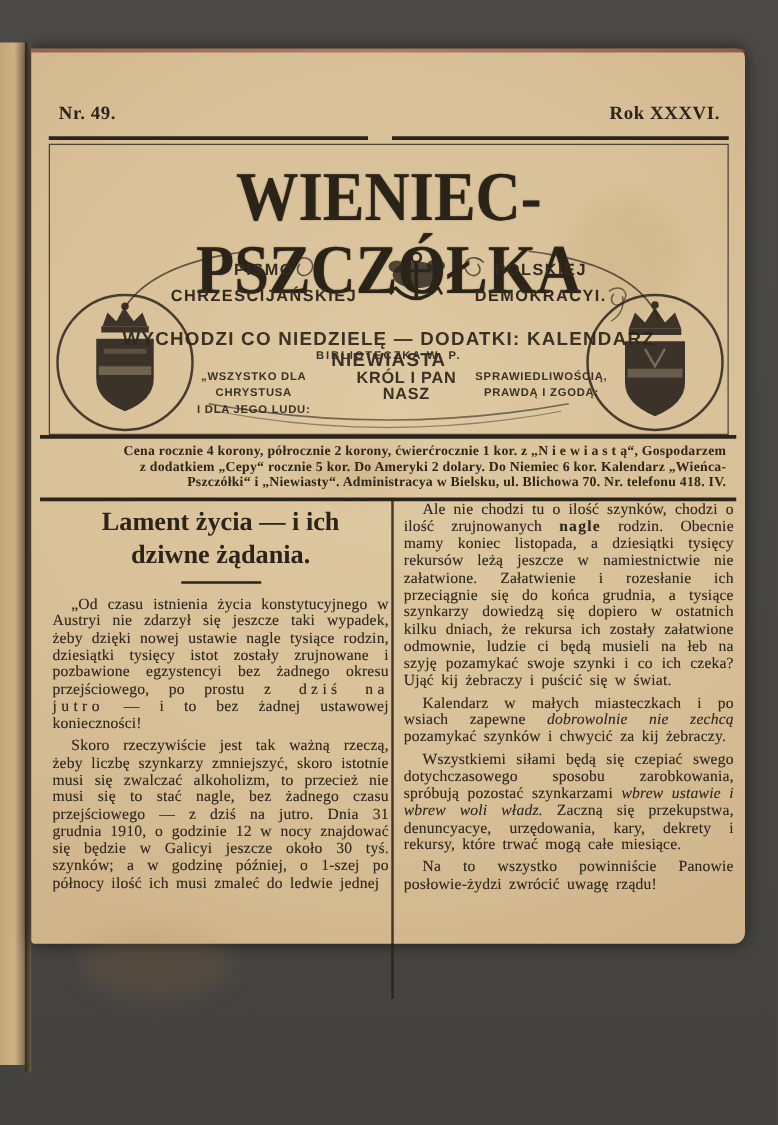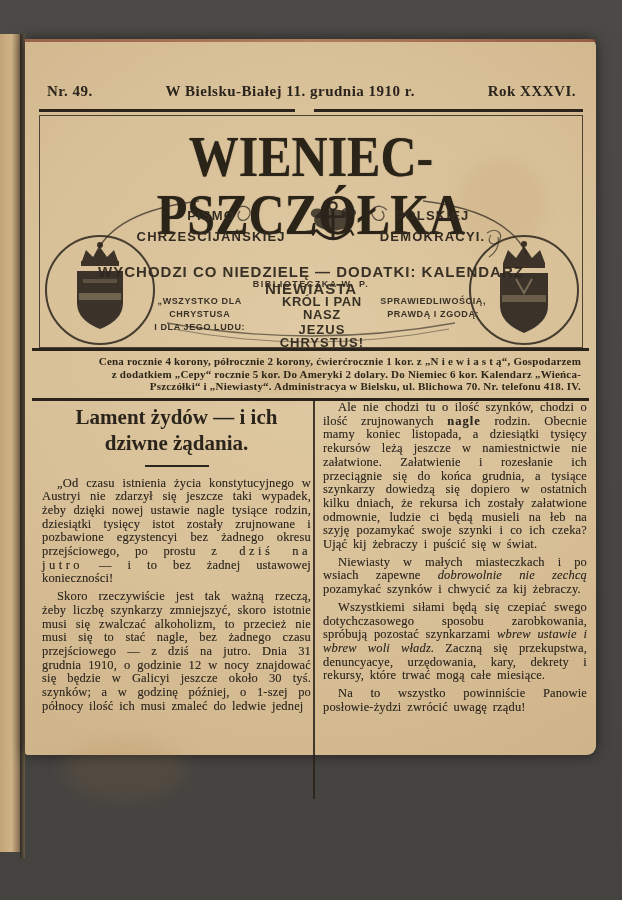--- a/index.html
+++ b/index.html
@@ -88,21 +88,20 @@
 <div class="neighbor"></div>
 <div class="fold"></div>
 
 <div class="page">
   <div class="stain s1"></div>
   <div class="stain s2"></div>
   <div class="stain s3"></div>
 
   <div class="hdr">
     <span>Nr. 49.</span>
-    <span>W Bielsku-Białej 11. grudnia 1910 r.</span>
     <span>Rok XXXVI.</span>
   </div>
   <div class="hdr-rule"></div>
 
   <div class="frame">
     <div class="mtitle">WIENIEC-PSZCZÓŁKA</div>
 
     <div class="subrow">
       <div class="subcol">
         <div>PISMO</div>
@@ -130,21 +129,20 @@
     <div class="schedule">WYCHODZI CO NIEDZIELĘ  —  DODATKI: KALENDARZ NIEWIASTA</div>
     <div class="biblio">BIBLIOTECZKA W. P.</div>
 
     <div class="motto">
       <div>
         <div>„WSZYSTKO DLA CHRYSTUSA</div>
         <div>I DLA JEGO LUDU:</div>
       </div>
       <div>
         <div class="tiny">KRÓL I PAN NASZ</div>
-        <div class="big">JEZUS CHRYSTUS!</div>
       </div>
       <div>
         <div>SPRAWIEDLIWOŚCIĄ,</div>
         <div>PRAWDĄ I ZGODĄ:</div>
       </div>
     </div>
   </div>
 
   <svg class="flourish" viewBox="0 0 544 231" preserveAspectRatio="none">
     <path d="M160,86 C110,92 70,108 56,140" class="ink" stroke-width="1.4" opacity=".7"></path>
@@ -182,31 +180,31 @@
   <div class="imprint">
     <div>Cena rocznie 4 korony, półrocznie 2 korony, ćwierćrocznie 1 kor. z „N i e w i a s t ą“, Gospodarzem</div>
     <div>z dodatkiem „Cepy“ rocznie 5 kor. Do Ameryki 2 dolary.  Do Niemiec 6 kor. Kalendarz „Wieńca-</div>
     <div>Pszczółki“ i „Niewiasty“. Administracya w Bielsku, ul. Blichowa 70. Nr. telefonu 418. IV.</div>
   </div>
 
   <div class="colrule"></div>
 
   <div class="col col-left">
     <div class="headline">
-      <div>Lament żydów — i ich</div>
+      <div>Lament życia — i ich</div>
       <div>dziwne żądania.</div>
     </div>
     <div class="hdiv"></div>
     <div>
         <p class="para indent"><span>„Od czasu istnienia życia konstytucyjnego w Austryi nie zdarzył się jeszcze taki wypadek, żeby dzięki nowej ustawie nagle tysiące rodzin, dziesiątki tysięcy istot zostały zrujnowane i pozbawione egzystencyi bez żadnego okresu przejściowego, po prostu </span><span class="sp">z dziś na jutro</span><span> — i to bez żadnej ustawowej konieczności!</span></p>
         <p class="para indent"><span>Skoro rzeczywiście jest tak ważną rzeczą, żeby liczbę szynkarzy zmniejszyć, skoro istotnie musi się zwalczać alkoholizm, to przecież nie musi się to stać nagle, bez żadnego czasu przejściowego — z dziś na jutro. Dnia 31 grudnia 1910, o godzinie 12 w nocy znajdować się będzie w Galicyi jeszcze około 30 tyś. szynków; a w godzinę później, o 1-szej po północy ilość ich musi zmaleć do ledwie jednej</span></p>
       </div>
   </div>
 
   <div class="col col-right">
     <div>
         <p class="para indent"><span>Ale nie chodzi tu o ilość szynków, chodzi o ilość zrujnowanych </span><span class="bd">nagle</span><span> rodzin. Obecnie mamy koniec listopada, a dziesiątki tysięcy rekursów leżą jeszcze w namiestnictwie nie załatwione. Załatwienie i rozesłanie ich przeciągnie się do końca grudnia, a tysiące szynkarzy dowiedzą się dopiero w ostatnich kilku dniach, że rekursa ich zostały załatwione odmownie, ludzie ci będą musieli na łeb na szyję pozamykać swoje szynki i co ich czeka? Ująć kij żebraczy i puścić się w świat.</span></p>
-        <p class="para indent"><span>Niewiasty w małych miasteczkach i po wsiach zapewne </span><span class="it">dobrowolnie nie zechcą</span><span> pozamykać szynków i chwycić za kij żebraczy.</span></p>
+        <p class="para indent"><span>Kalendarz w małych miasteczkach i po wsiach zapewne </span><span class="it">dobrowolnie nie zechcą</span><span> pozamykać szynków i chwycić za kij żebraczy.</span></p>
         <p class="para indent"><span>Wszystkiemi siłami będą się czepiać swego dotychczasowego sposobu zarobkowania, spróbują pozostać szynkarzami </span><span class="it">wbrew ustawie i wbrew woli władz.</span><span> Zaczną się przekupstwa, denuncyacye, urzędowania, kary, dekrety i rekursy, które trwać mogą całe miesiące.</span></p>
         <p class="para indent"><span>Na to wszystko powinniście Panowie posłowie-żydzi zwrócić uwagę rządu!</span></p>
       </div>
   </div>
 </div>
 
 </body></html>

